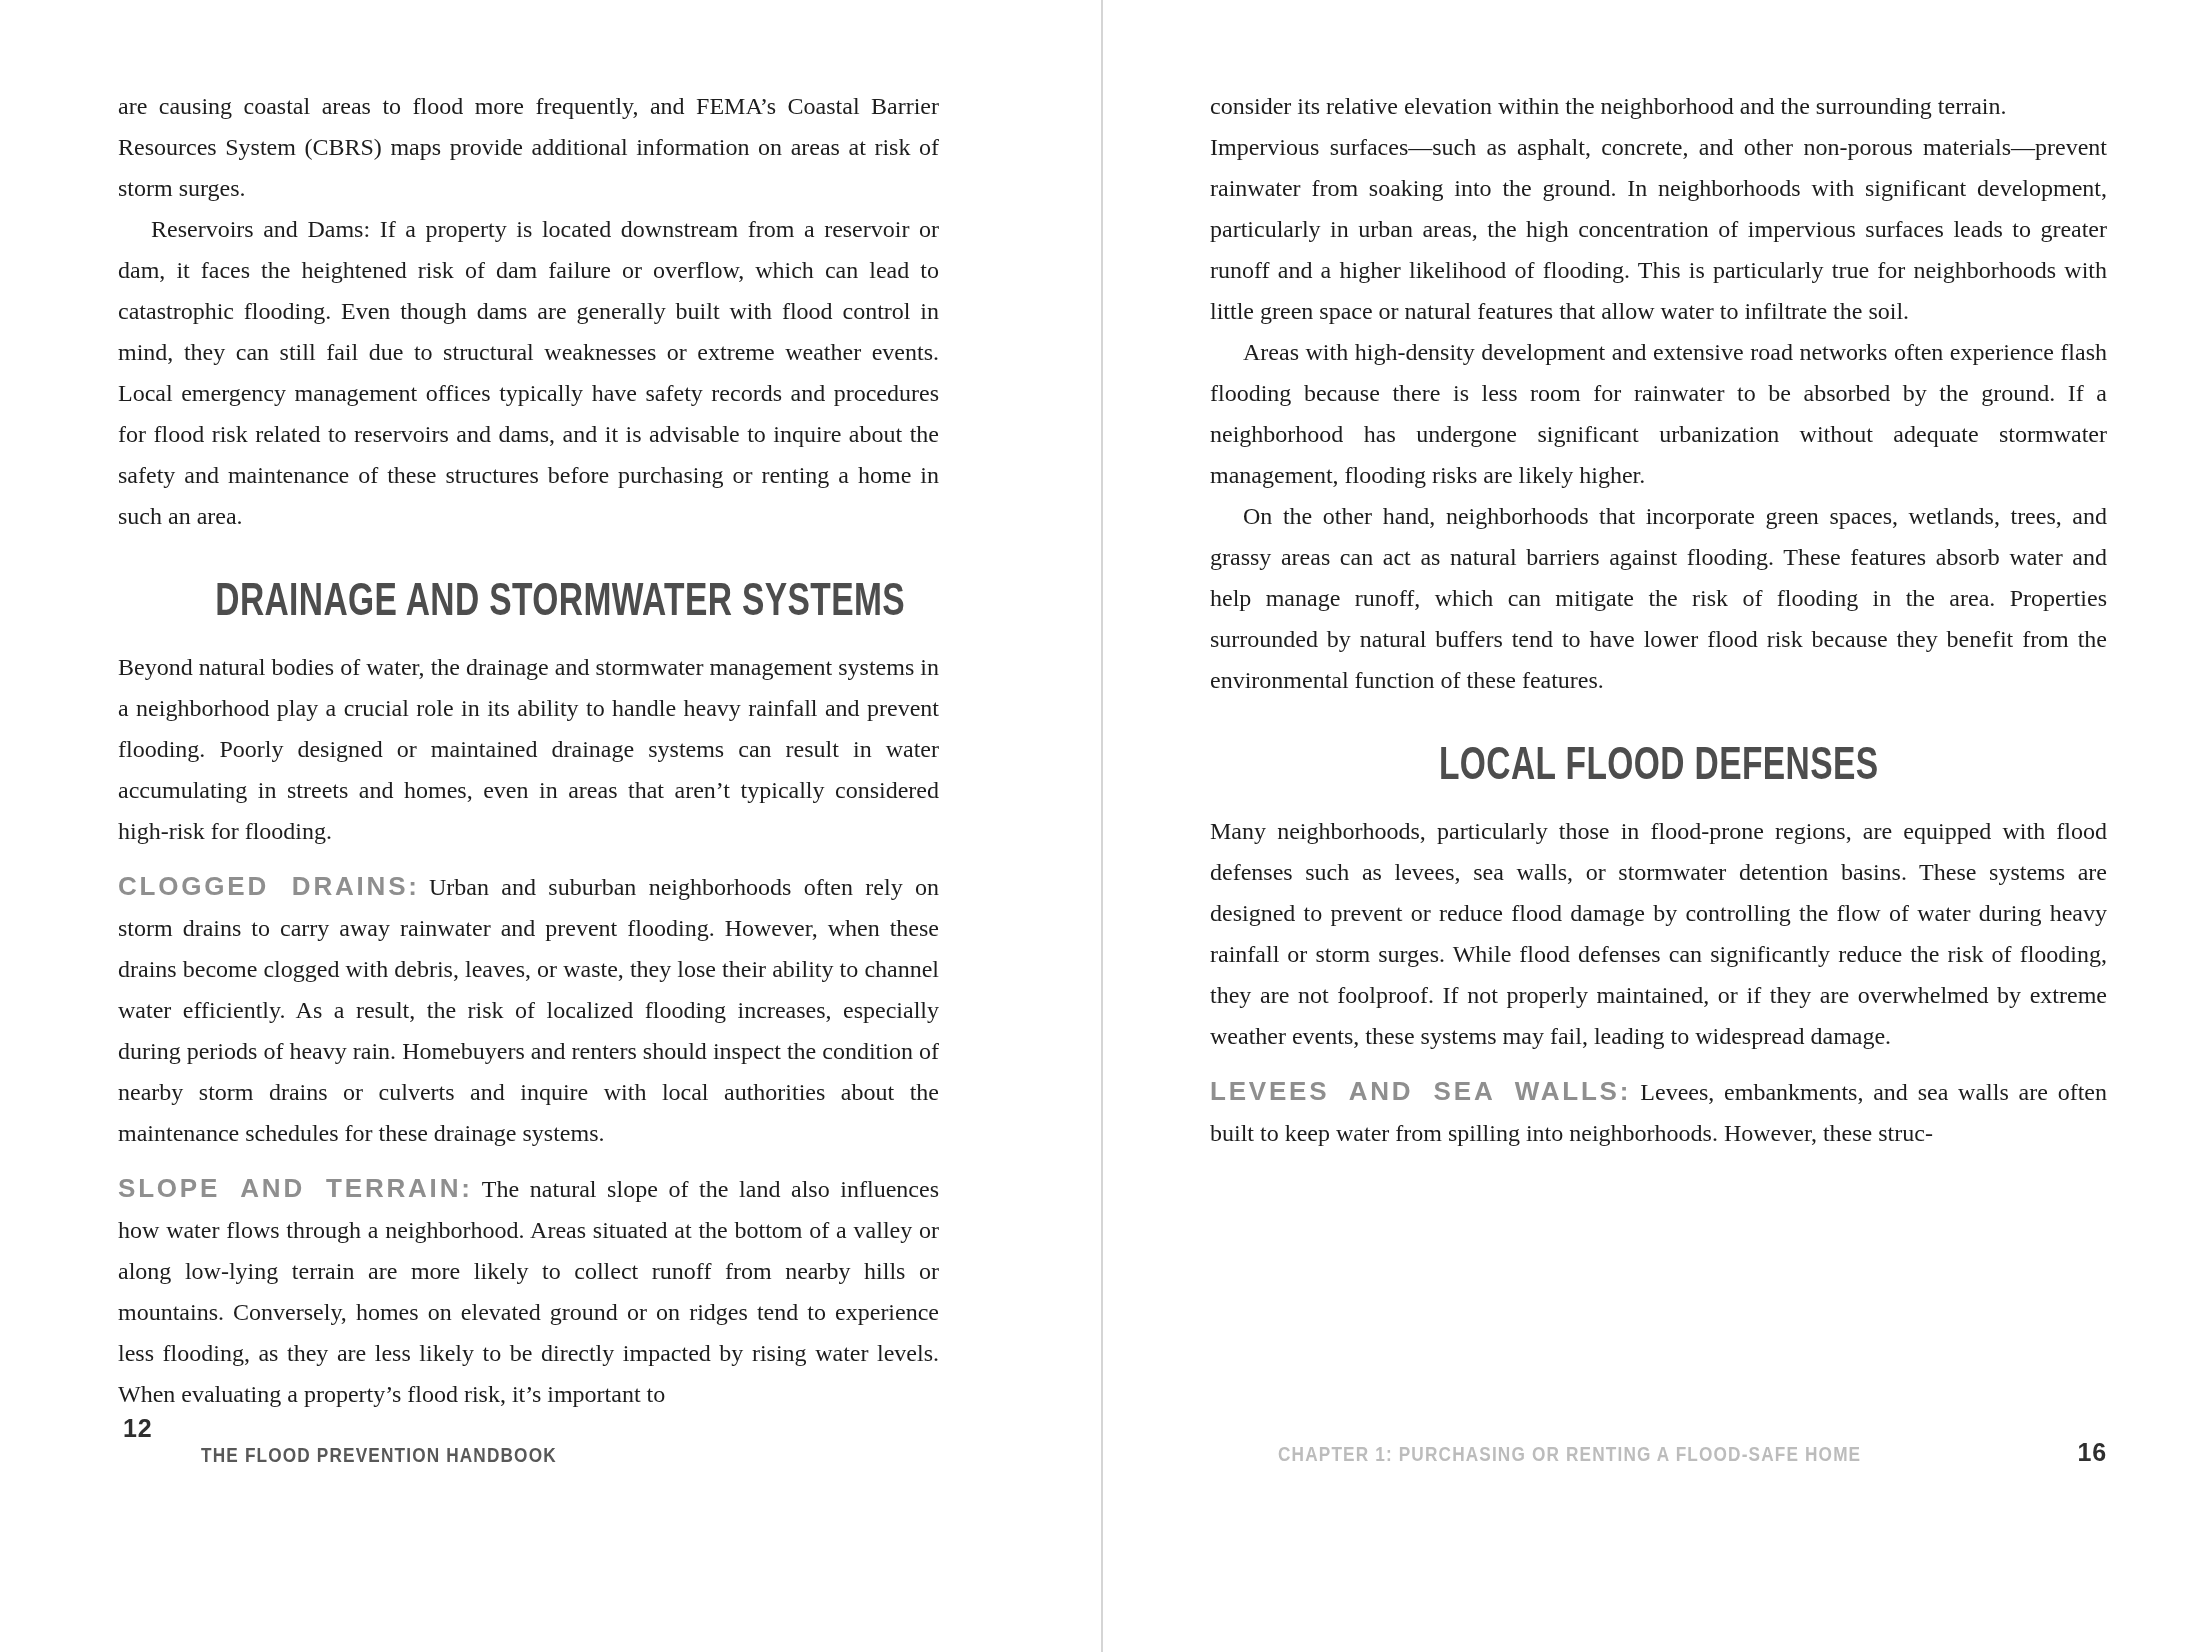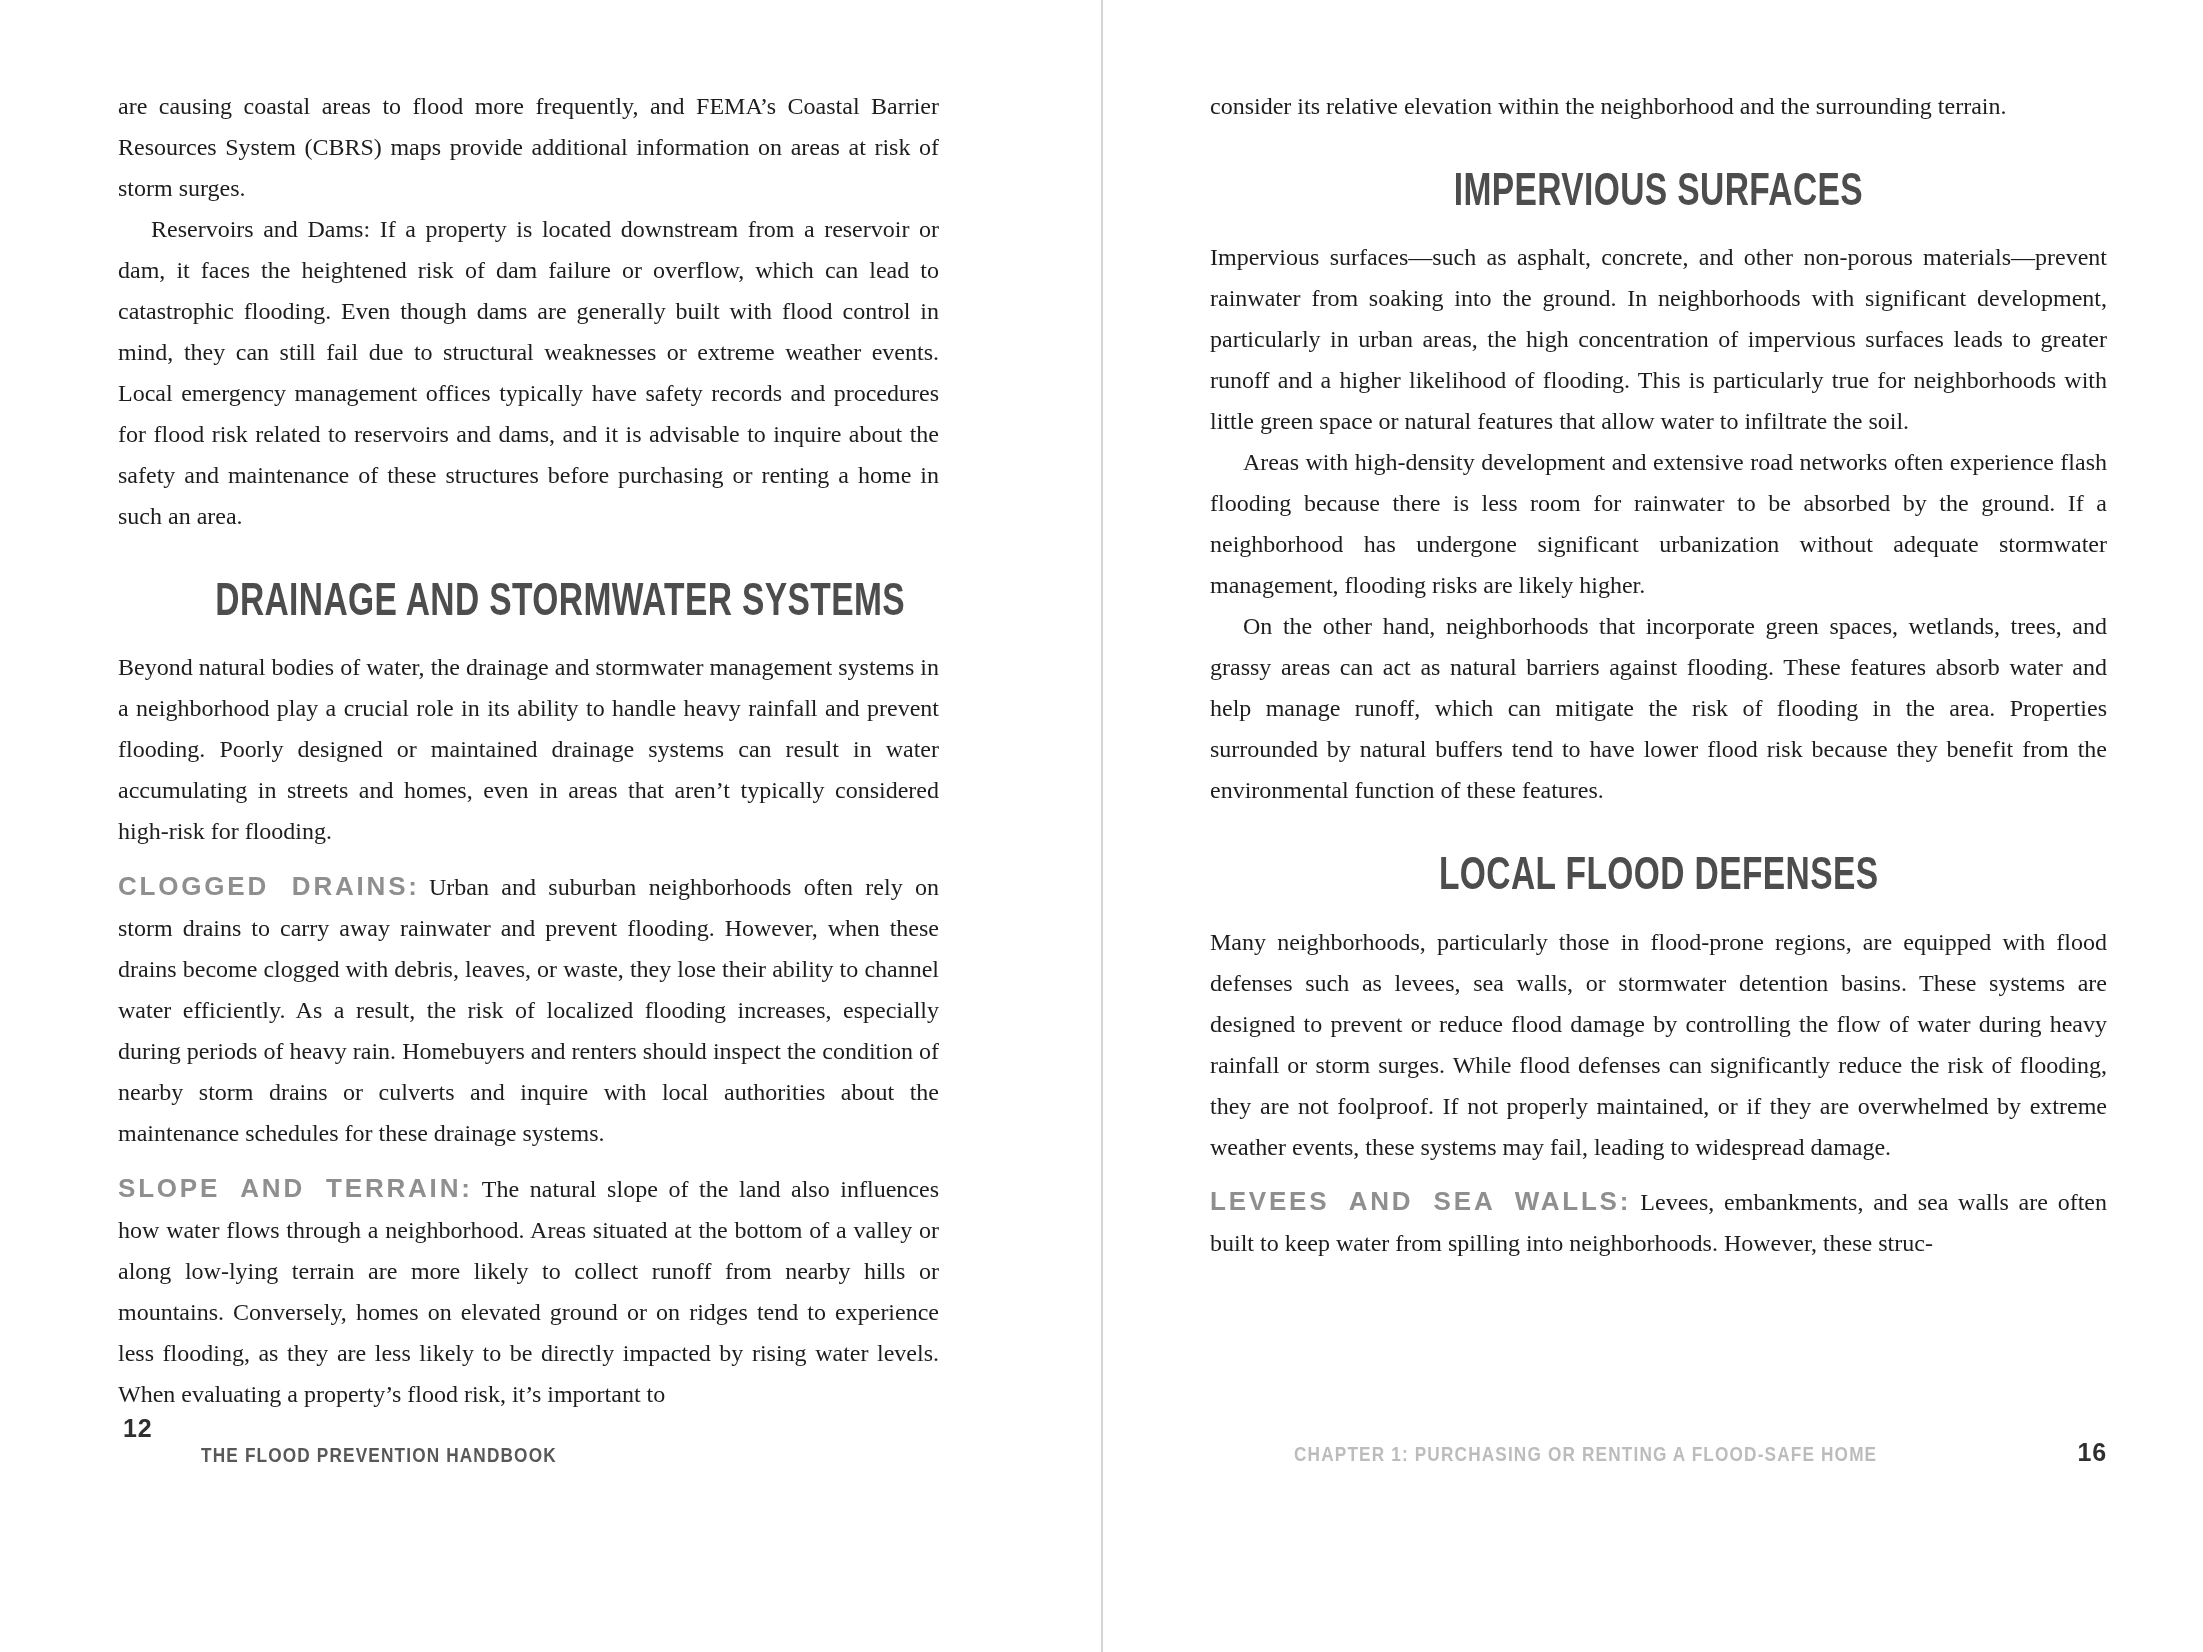--- a/index.html
+++ b/index.html
@@ -78,21 +78,21 @@
   }
 
   .footer {
     position: absolute;
     bottom: 53px;
     display: flex;
     justify-content: space-between;
     align-items: baseline;
   }
   .footer-left  { left: 123px; right: 163px; flex-direction: column; }
-  .footer-right { left: 192px; right: 97px; }
+  .footer-right { left: 176px; right: 97px; }
 
   .folio {
     font-family: "Liberation Sans", sans-serif;
     font-weight: 700;
     font-size: 25px;
     letter-spacing: 0.9px;
     color: #2f2f2f;
   }
   .running-head {
     font-family: "Liberation Sans", sans-serif;
@@ -136,23 +136,20 @@
         <span class="rh-cond">THE FLOOD PREVENTION HANDBOOK</span>
       </span>
     </div>
   </div>
 
   <div class="gutter-divider"></div>
 
   <div class="page page-right">
     <p class="body-para">consider its relative elevation within the neighborhood and the surrounding terrain.</p>
 
-    <h2 class="section-heading">
-      <span class="cond">IMPERVIOUS SURFACES</span>
-    </h2>
 
     <p class="body-para">Impervious surfaces—such as asphalt, concrete, and other non-porous materials—prevent rainwater from soaking into the ground. In neighborhoods with significant development, particularly in urban areas, the high concentration of impervious surfaces leads to greater runoff and a higher likelihood of flooding. This is particularly true for neighborhoods with little green space or natural features that allow water to infiltrate the soil.</p>
     <p class="body-para indent">Areas with high-density development and extensive road networks often experience flash flooding because there is less room for rainwater to be absorbed by the ground. If a neighborhood has undergone significant urbanization without adequate stormwater management, flooding risks are likely higher.</p>
     <p class="body-para indent">On the other hand, neighborhoods that incorporate green spaces, wetlands, trees, and grassy areas can act as natural barriers against flooding. These features absorb water and help manage runoff, which can mitigate the risk of flooding in the area. Properties surrounded by natural buffers tend to have lower flood risk because they benefit from the environmental function of these features.</p>
 
     <h2 class="section-heading">
       <span class="cond">LOCAL FLOOD DEFENSES</span>
     </h2>
 
     <p class="body-para">Many neighborhoods, particularly those in flood-prone regions, are equipped with flood defenses such as levees, sea walls, or stormwater detention basins. These systems are designed to prevent or reduce flood damage by controlling the flow of water during heavy rainfall or storm surges. While flood defenses can significantly reduce the risk of flooding, they are not foolproof. If not properly maintained, or if they are overwhelmed by extreme weather events, these systems may fail, leading to widespread damage.</p>

